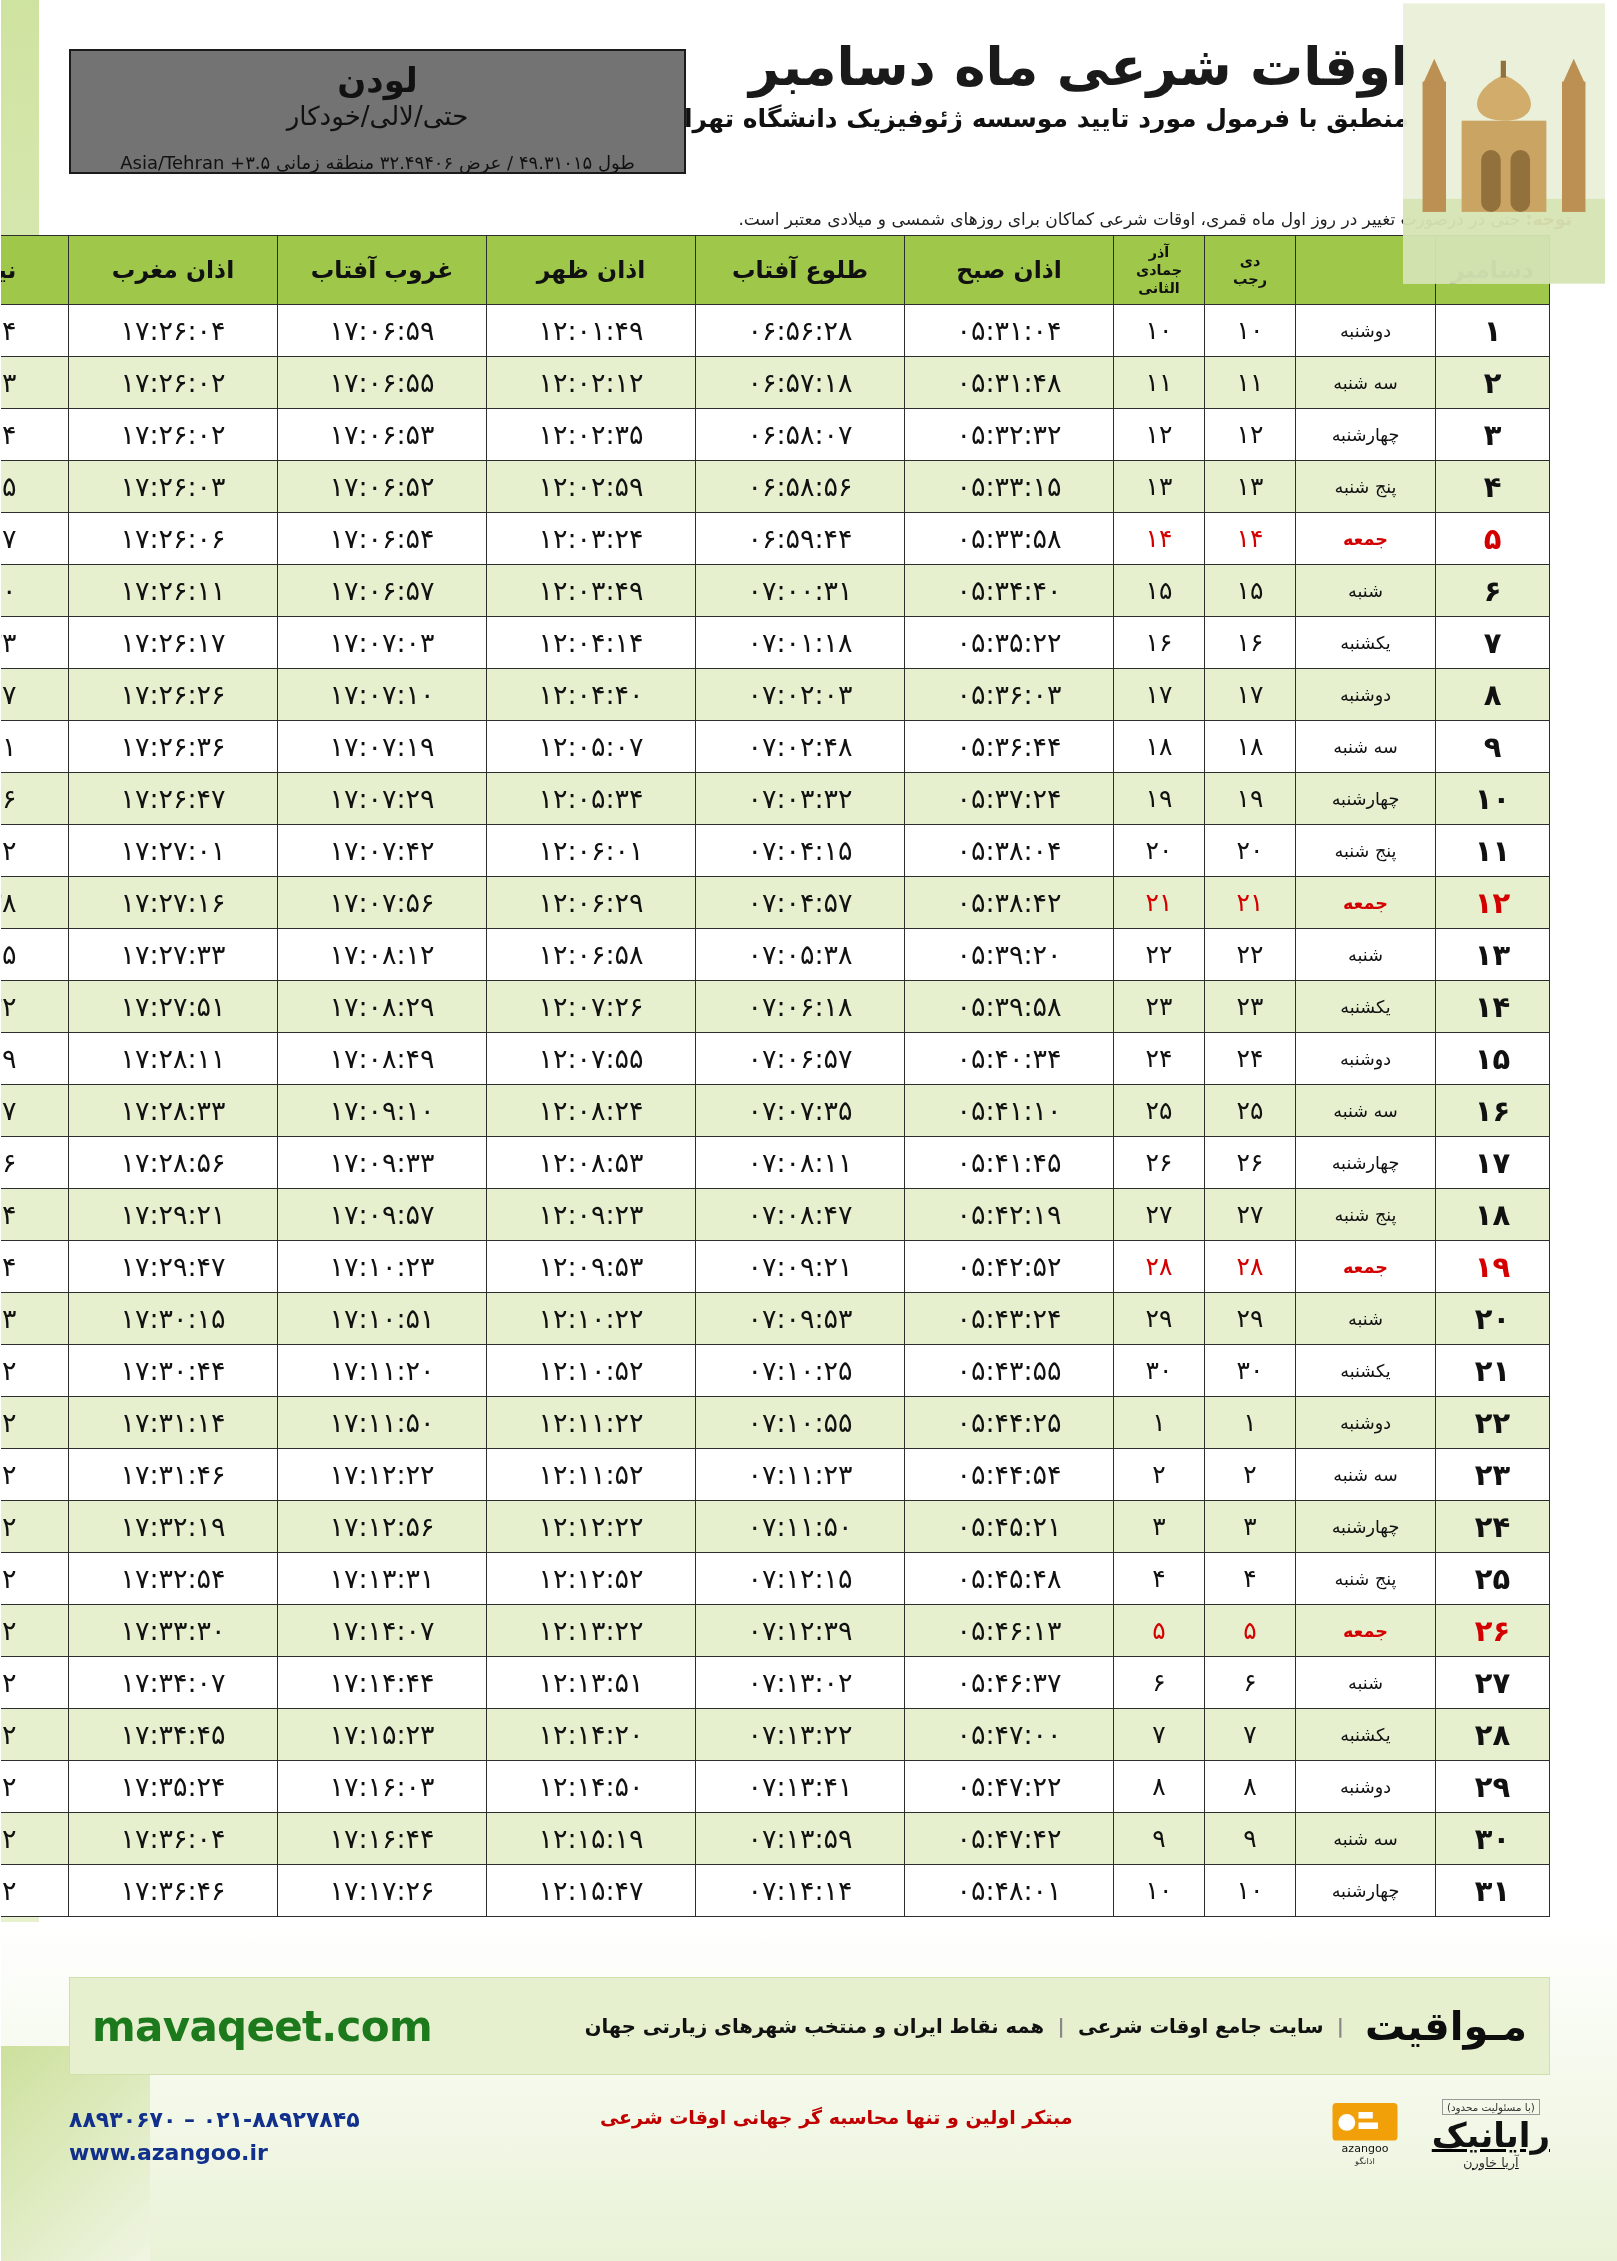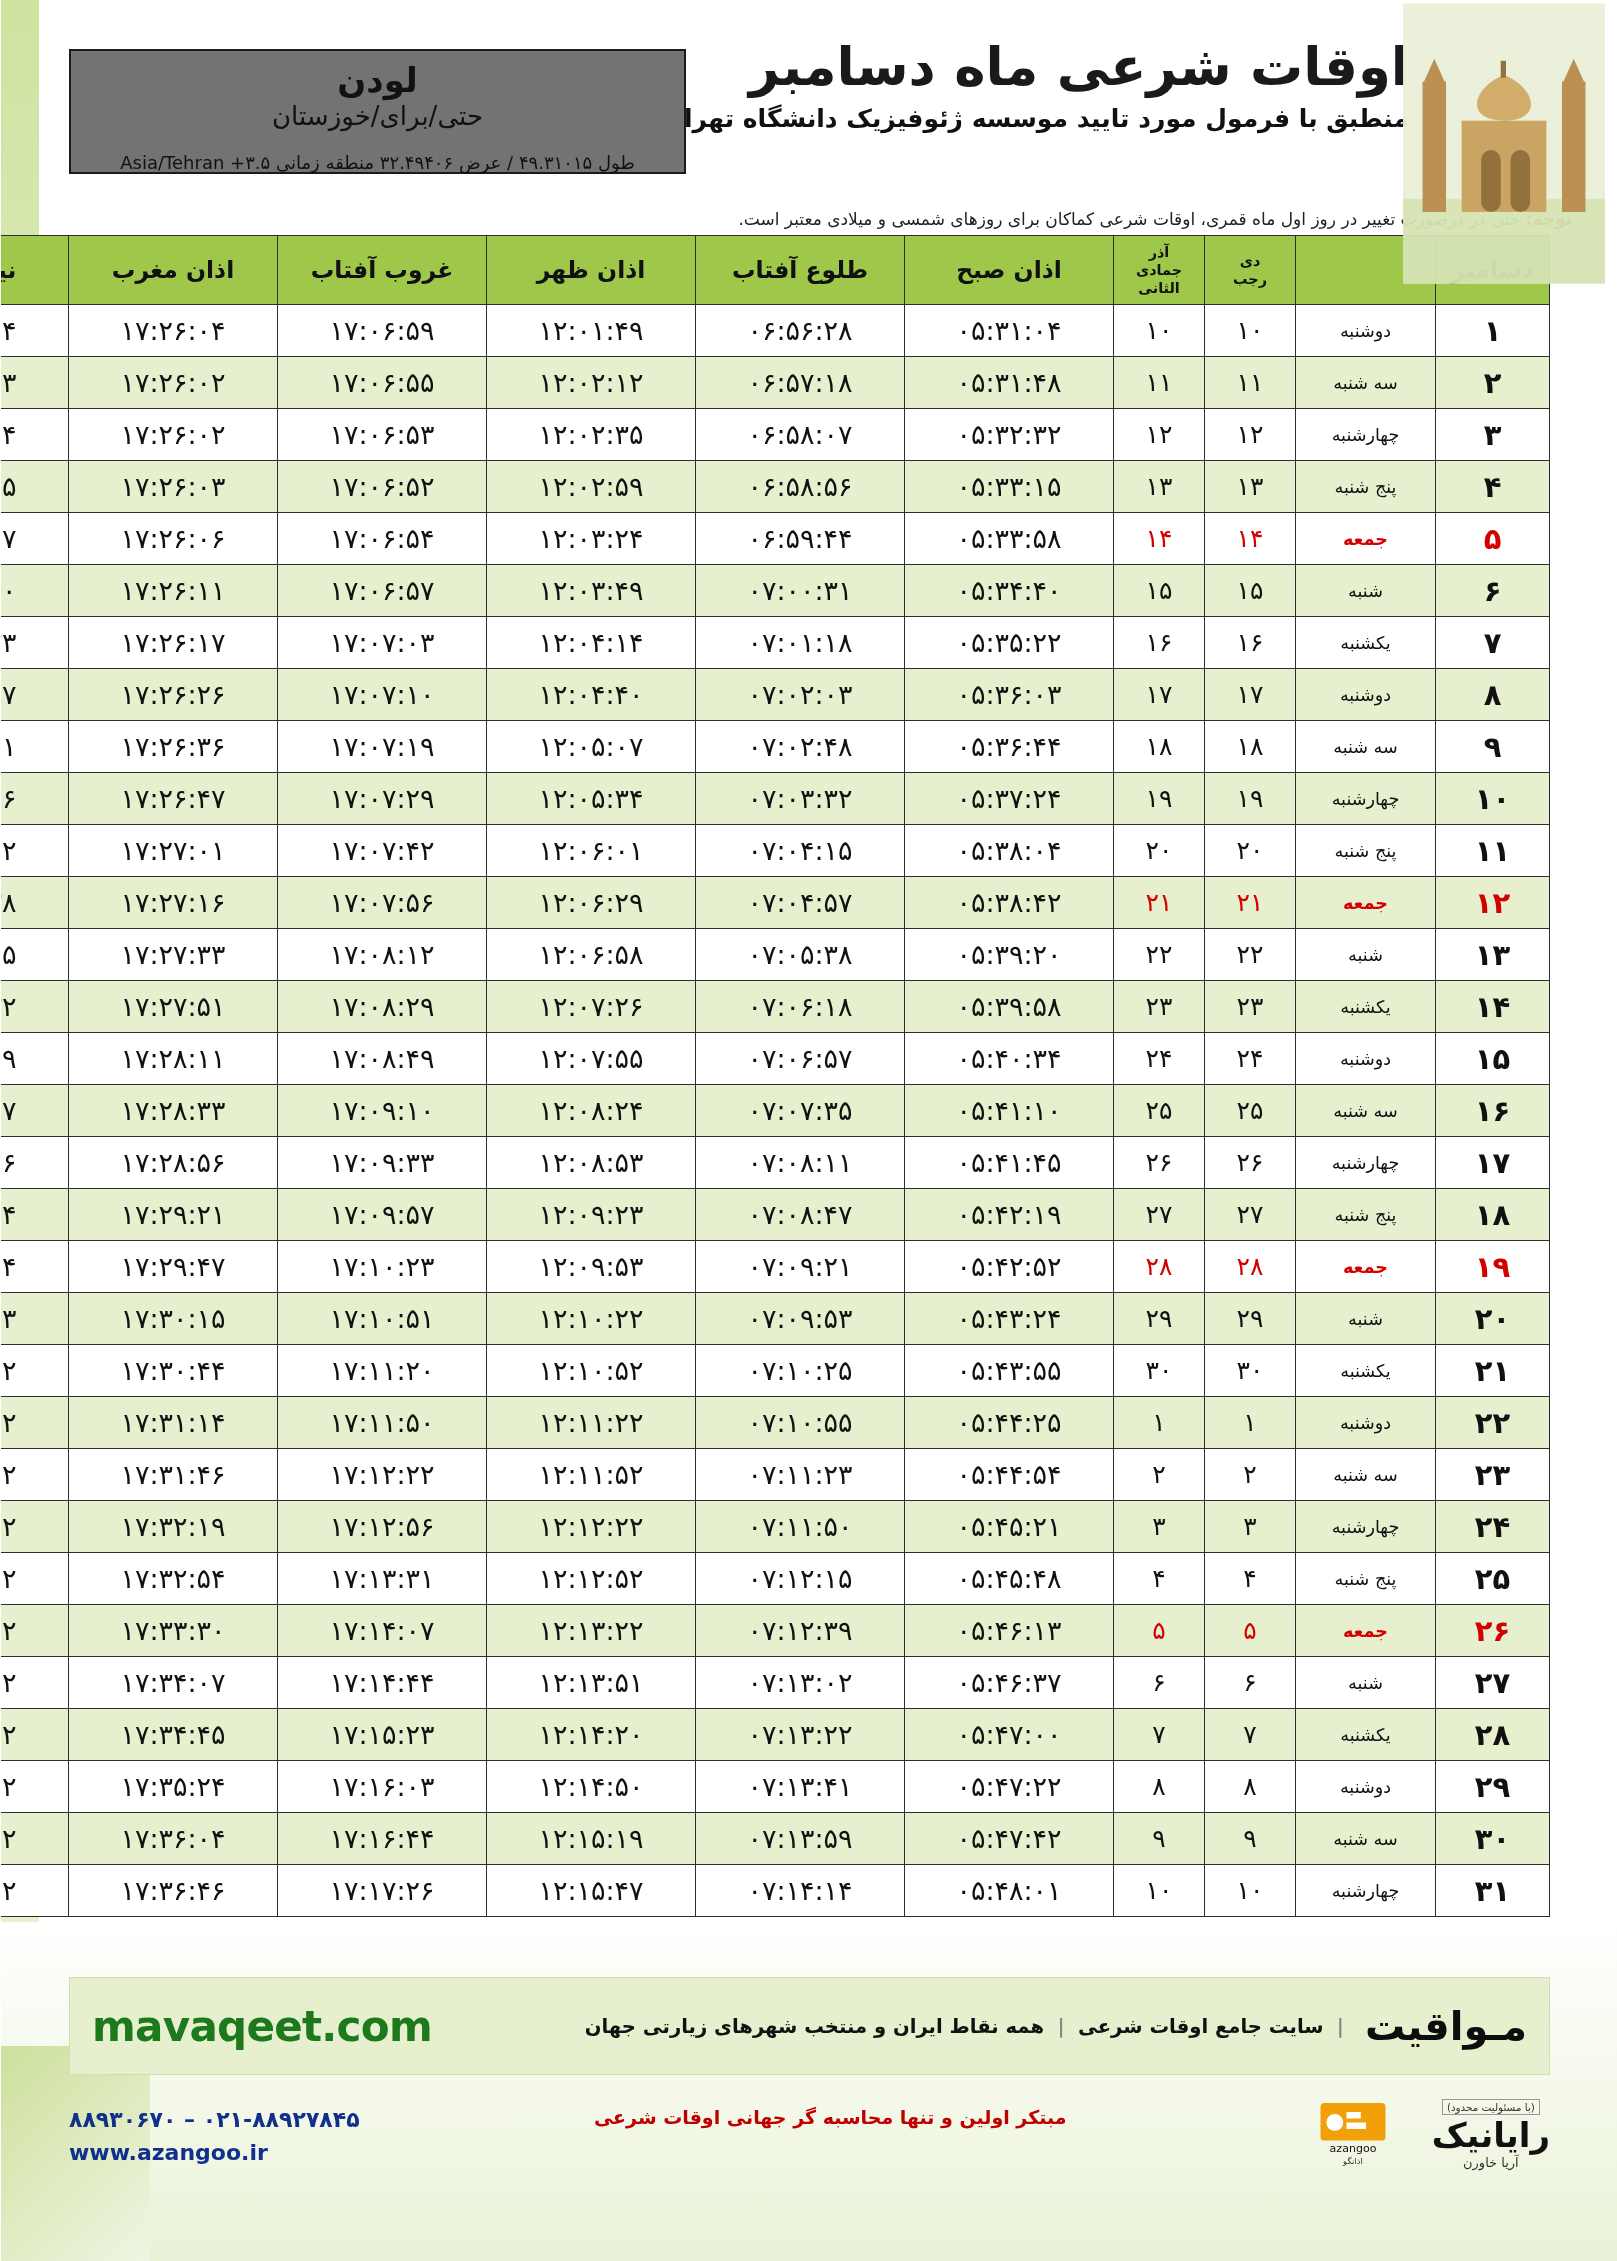--- a/index.html
+++ b/index.html
@@ -119,21 +119,21 @@
   .f-right{ display:flex; align-items:center; gap:14.4px; }
   .f-brand{ font-size:40px; font-weight:bold; color:#0d0d0d; letter-spacing:0.7px; }
   .f-tag{ font-size:19.6px; color:#111; font-weight:bold; }
   .f-tag .bar{ color:#888; padding:0 6.5px; }
   .f-site{ font-size:42px; font-weight:bold; color:#1c7a1c; letter-spacing:-0.7px; }
 
   .footer-bottom{
     position:absolute; left:69px; top:2094px; width:1481px; height:130px;
     direction:rtl; display:flex; align-items:flex-start; justify-content:space-between;
   }
-  .fb-right{ display:flex; align-items:flex-start; gap:27px; padding-top:5.2px; }
+  .fb-right{ display:flex; align-items:flex-start; gap:15px; padding-top:5.2px;text-decoration:underline; }
   .logo-azangoo{
     width:104px; height:78px; position:relative;text-align:right;
   }
   .logo-rayanik{ text-align:center; }
   .logo-rayanik .ry-top{ font-size:10.4px; color:#333; border:0.7px solid #999; padding:0.7px 3.9px; display:inline-block; }
   .logo-rayanik .ry-main{ font-size:34px; font-weight:bold; color:#111; }
   .logo-rayanik .ry-sub{ font-size:13px; color:#333; }
   .fb-mid{ text-align:right; color:#c00000; font-size:19px; line-height:1.55; font-weight:bold; padding-top:9px; }
   .fb-left{ text-align:left; color:#11308c; font-size:22px; line-height:1.5; font-weight:bold; padding-top:9px; }
 
@@ -173,21 +173,21 @@
     </svg>
 
     <div class="title-block">
       <div class="main-title">اوقات شرعی ماه دسامبر</div>
       <div class="sub-title">منطبق با فرمول مورد تایید موسسه ژئوفیزیک دانشگاه تهران</div>
     </div>
   </div>
 
   <div class="city-box">
     <div class="city-name">لودن</div>
-    <div class="city-prov">حتی/برای/خوزستان</div>
+    <div class="city-prov">حتی/لالی/خودکار</div>
     <div class="city-geo">طول ۴۹.۳۱۰۱۵ / عرض ۳۲.۴۹۴۰۶ منطقه زمانی ۳.۵+ Asia/Tehran</div>
   </div>
 
   <div class="note">
     <b>توجه:</b>
     <span>حتی در درصورت تغییر در روز اول ماه قمری، اوقات شرعی کماکان برای روزهای شمسی و میلادی معتبر است.</span>
   </div>
 
   <div class="tbl-wrap">
     <table>

